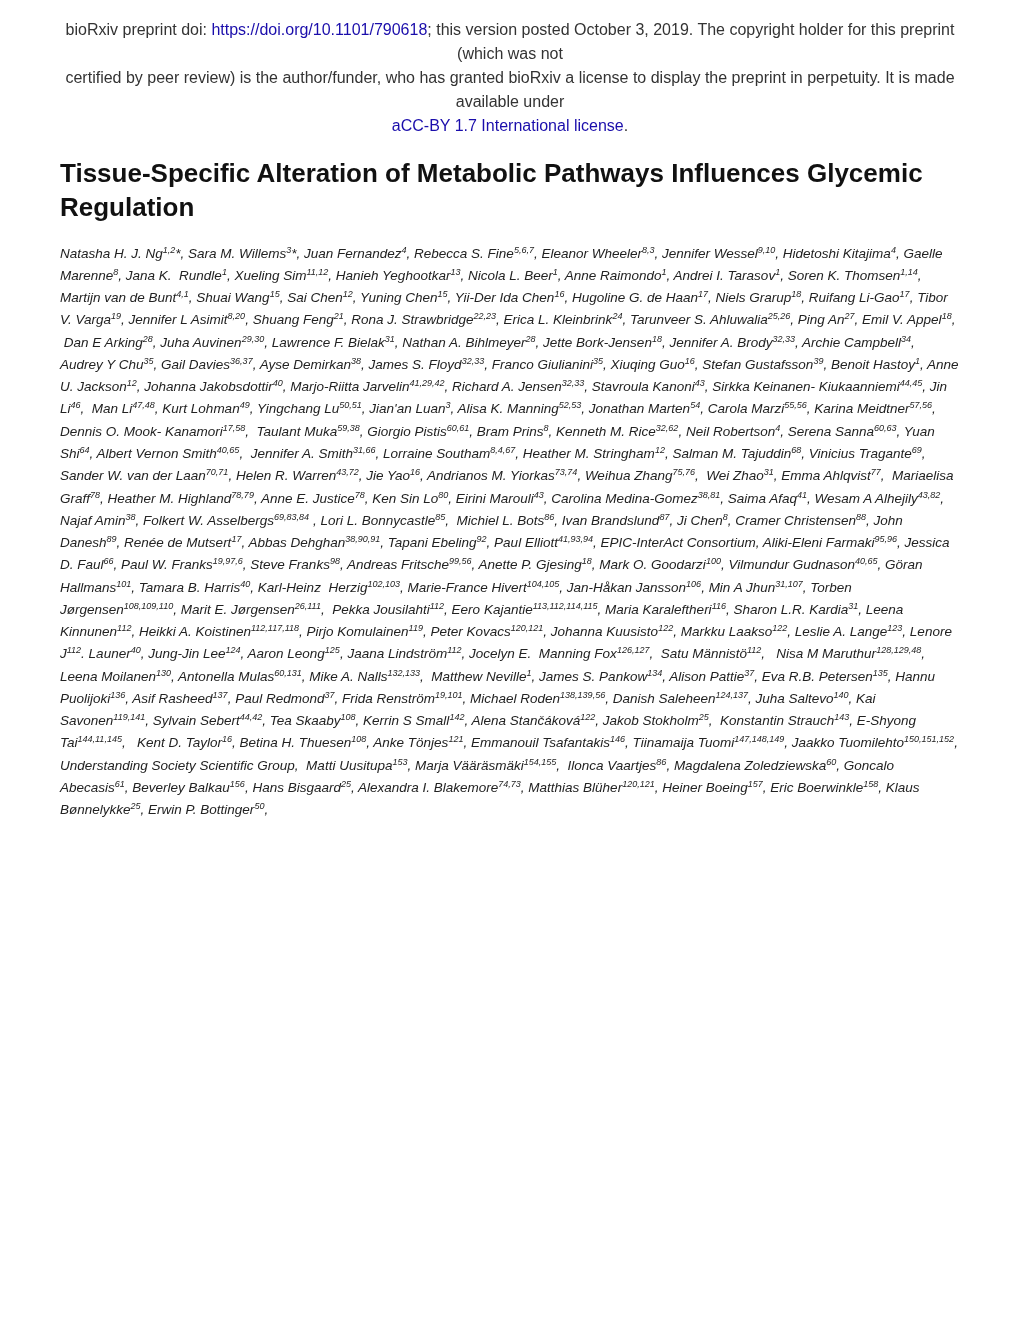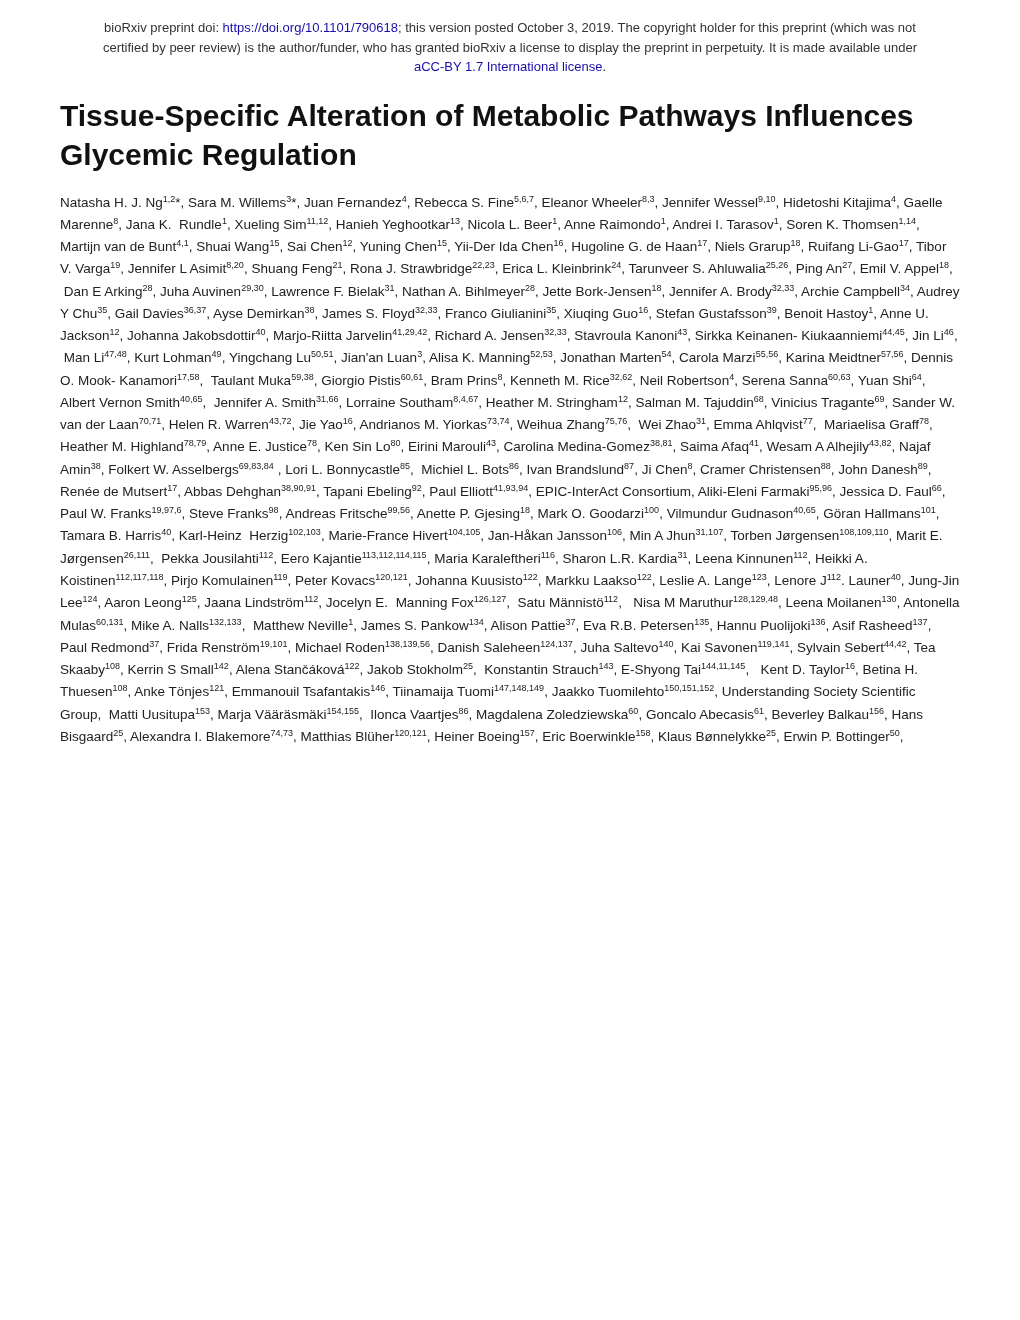--- a/index.html
+++ b/index.html
@@ -12,45 +12,46 @@
       min-height: 1320px;
       padding: 0;
     }
     .page {
       width: 1020px;
       min-height: 1320px;
       background: #fff;
       padding: 18px 60px 30px 60px;
     }
     .header-notice {
-      font-size: 13px;
+      font-size: 16px;
       color: #333;
       text-align: center;
       line-height: 1.5;
       margin-bottom: 18px;
       border-bottom: none;
     }
     .header-notice a {
       color: #1a0dab;
       text-decoration: none;
     }
     .title {
-      font-size: 30px;
+      font-size: 26px;
       font-weight: bold;
       color: #111;
       margin-bottom: 8px;
       margin-top: 19px;
       line-height: 1.3;
     }
     .authors {
       font-size: 13.5px;
       line-height: 1.65;
       color: #222;
       margin-top: 18px;
       text-align: left;
+      font-style: italic;
     }
     sup {
       font-size: 9px;
       vertical-align: super;
       line-height: 0;
     }
   </style>
 </head>
 <body>
 

